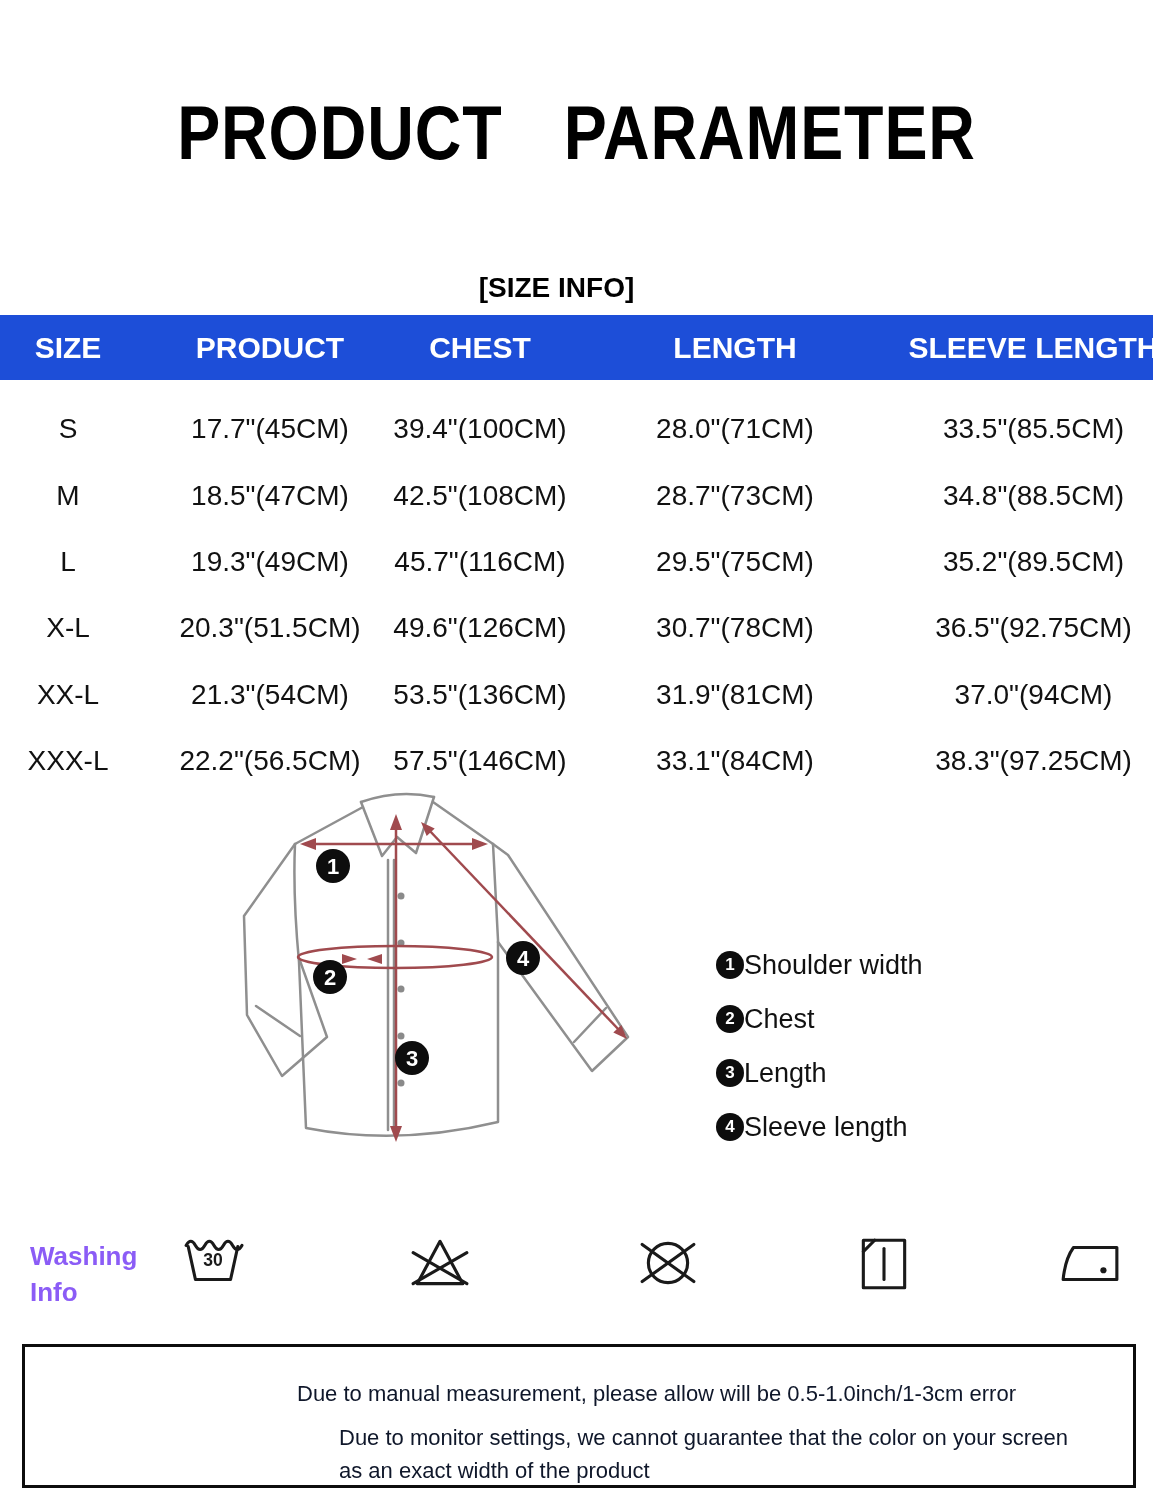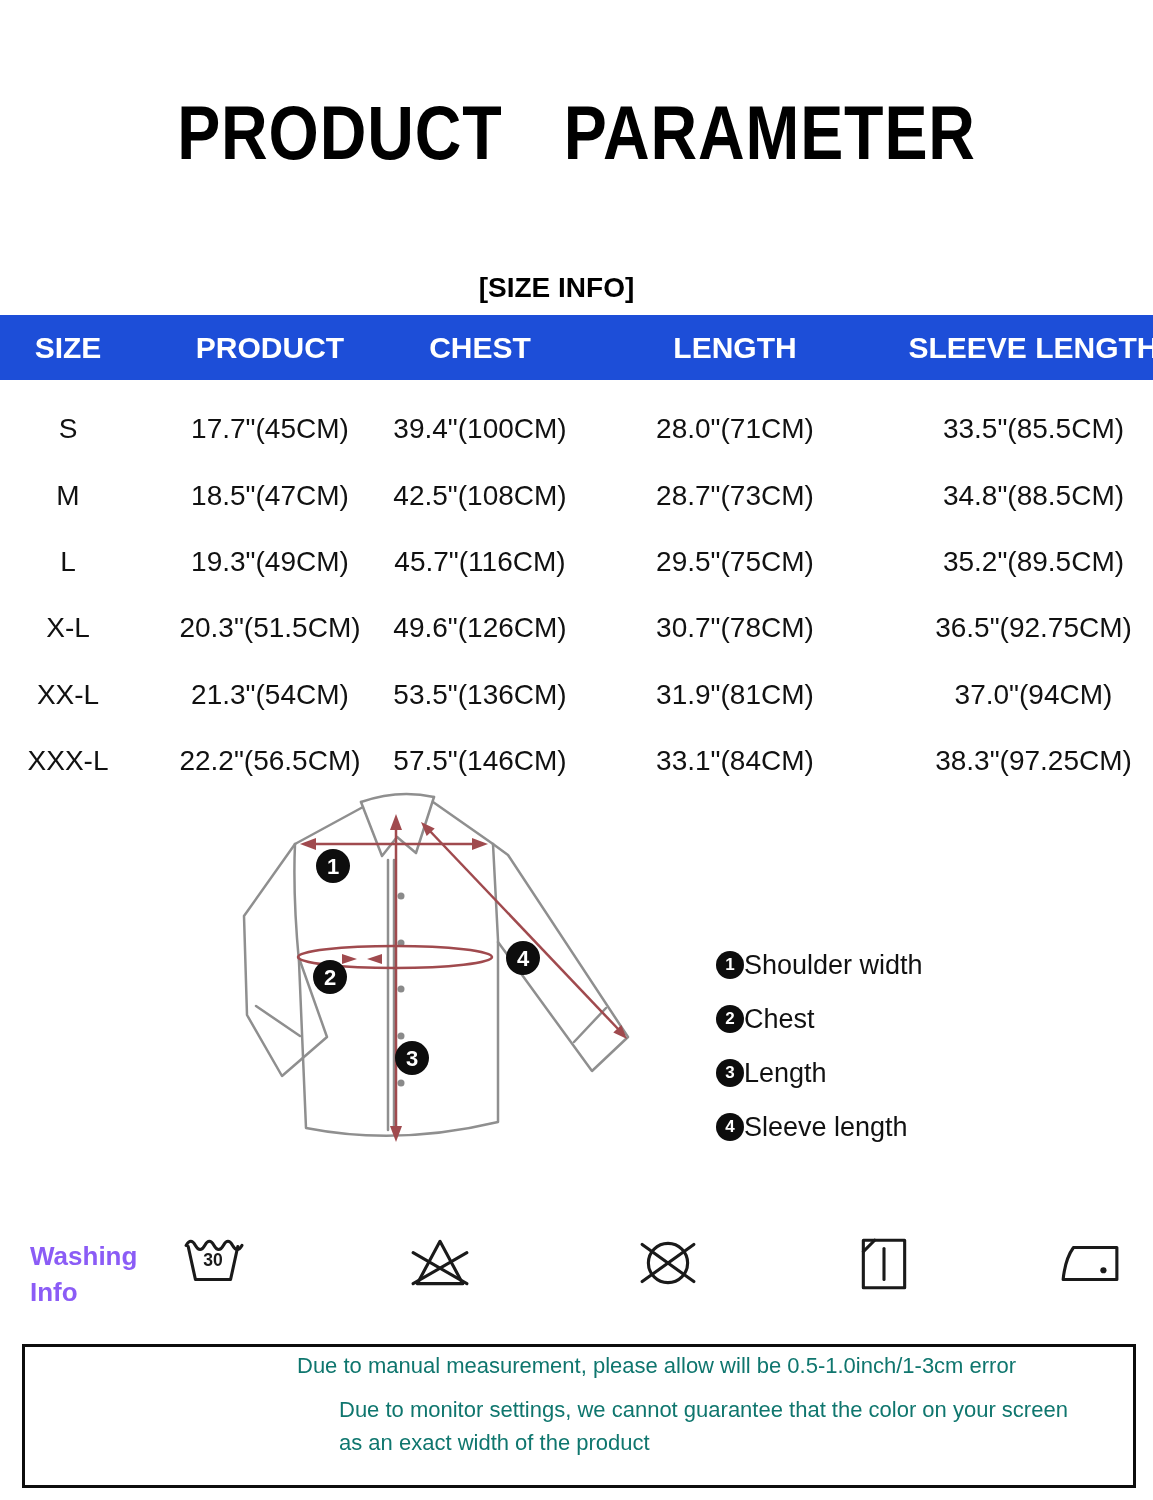--- a/index.html
+++ b/index.html
@@ -33,21 +33,21 @@
   .legend-label{font-size:27px;color:#111;}
 
   
   .wash-label{position:absolute;left:30px;top:1238px;font-size:26px;font-weight:bold;
               color:#8b5cf6;line-height:1.4;}
   .care-icon{position:absolute;top:1232px;}
 
   
   .footer-box{position:absolute;left:22px;top:1344px;width:1108px;height:138px;
               border:3px solid #0d0d0d;box-sizing:content-box;}
-  .footer-text{position:absolute;left:272px;top:6px;font-size:22px;color:#0f766e;}
+  .footer-text{position:absolute;left:272px;top:34px;font-size:22px;color:#0f172a;}
   .footer-line1{margin-bottom:14px;}
   .footer-line23{line-height:1.5;margin-left:42px;}
 
   svg text{font-family:"Liberation Sans",sans-serif;}
 </style>
 </head>
 <body>
 
 <div class="page">
 

